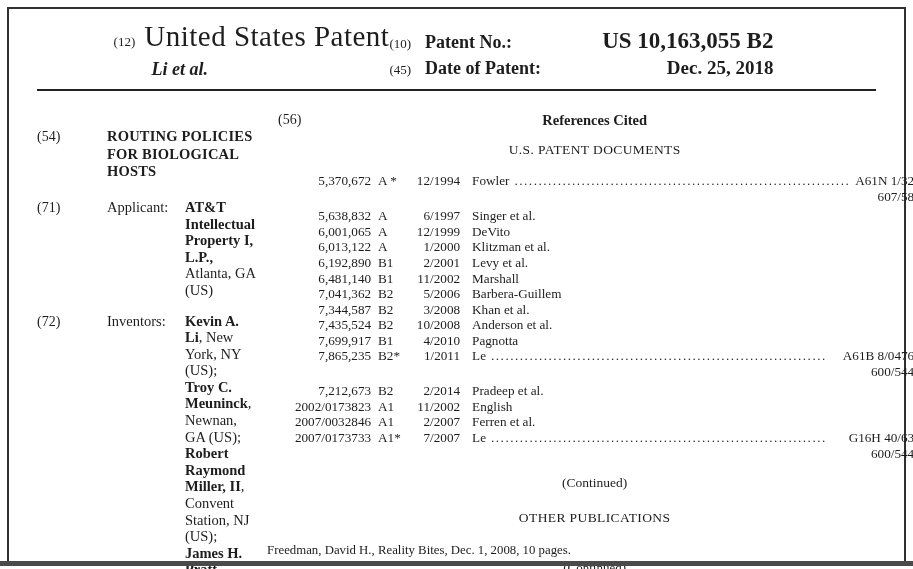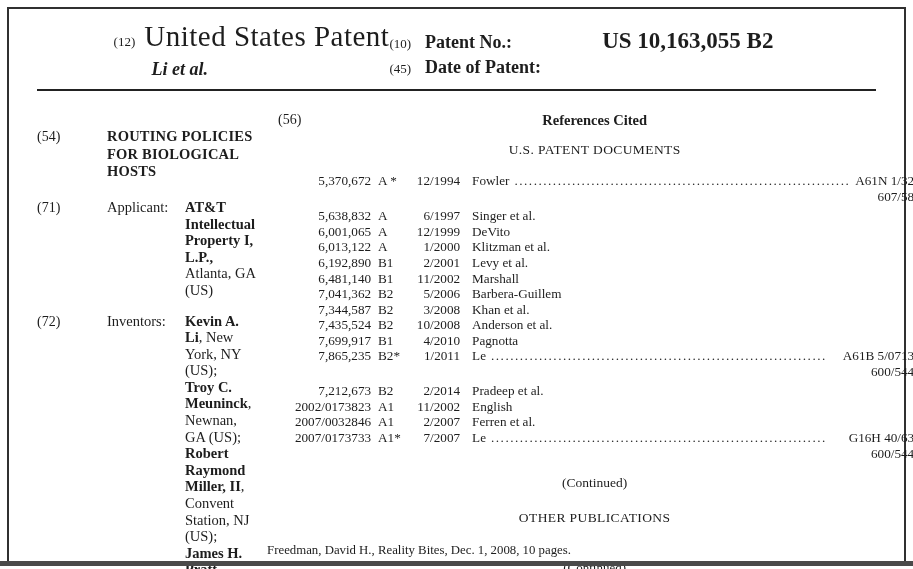--- a/index.html
+++ b/index.html
@@ -85,20 +85,21 @@
       </div>
       <div class="h-right">
         <div class="hr-row">
           <span class="small-num">(10)</span>
           <span class="hr-label">Patent No.:</span>
           <span class="hr-value big">US 10,163,055 B2</span>
         </div>
         <div class="hr-row">
           <span class="small-num">(45)</span>
           <span class="hr-label">Date of Patent:</span>
+          <span class="hr-value">Dec. 25, 2018</span>
         </div>
       </div>
     </div>
 
     <div class="rule"></div>
 
     <div class="columns">
 
       <div class="col-left">
 
@@ -205,21 +206,21 @@
               <span class="rk">B1</span>
               <span class="rd">4/2010</span>
               <span class="rname">Pagnotta</span>
             </div>
             <div class="ref-row">
               <span class="rn">7,865,235</span>
               <span class="rk">B2*</span>
               <span class="rd">1/2011</span>
               <span class="rname">Le</span>
               <span class="leader"></span>
-              <span class="rcls">A61B 5/0713</span>
+              <span class="rcls">A61B 8/0476</span>
             </div>
             <div class="ref-cont">600/544</div>
             <div class="ref-row gap-above">
               <span class="rn">7,212,673</span>
               <span class="rk">B2</span>
               <span class="rd">2/2014</span>
               <span class="rname">Pradeep et al.</span>
             </div>
             <div class="ref-row">
               <span class="rn">2002/0173823</span>

